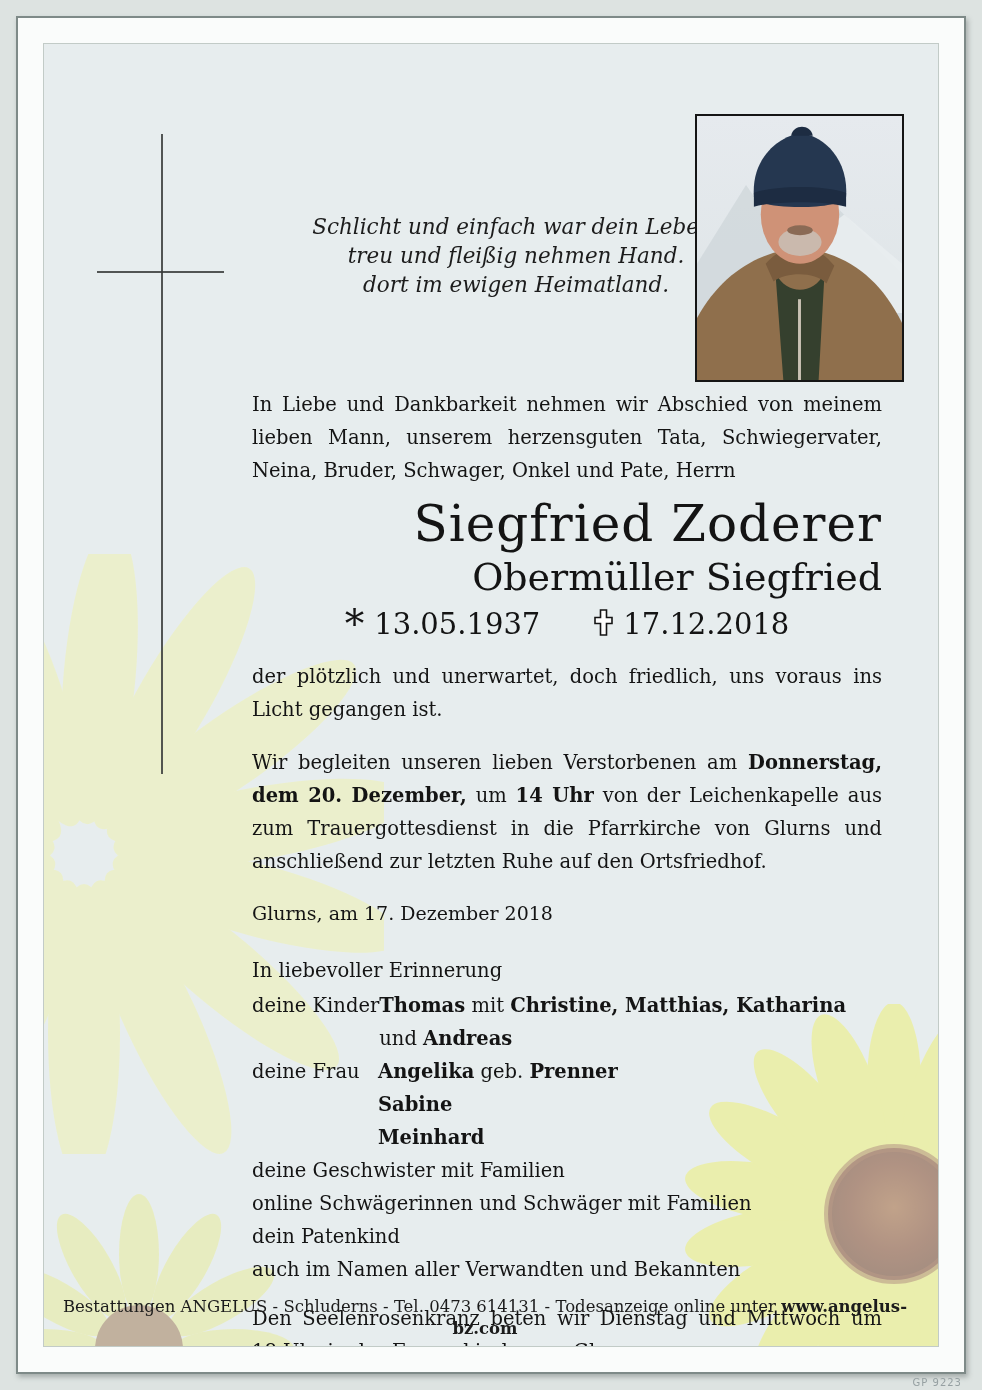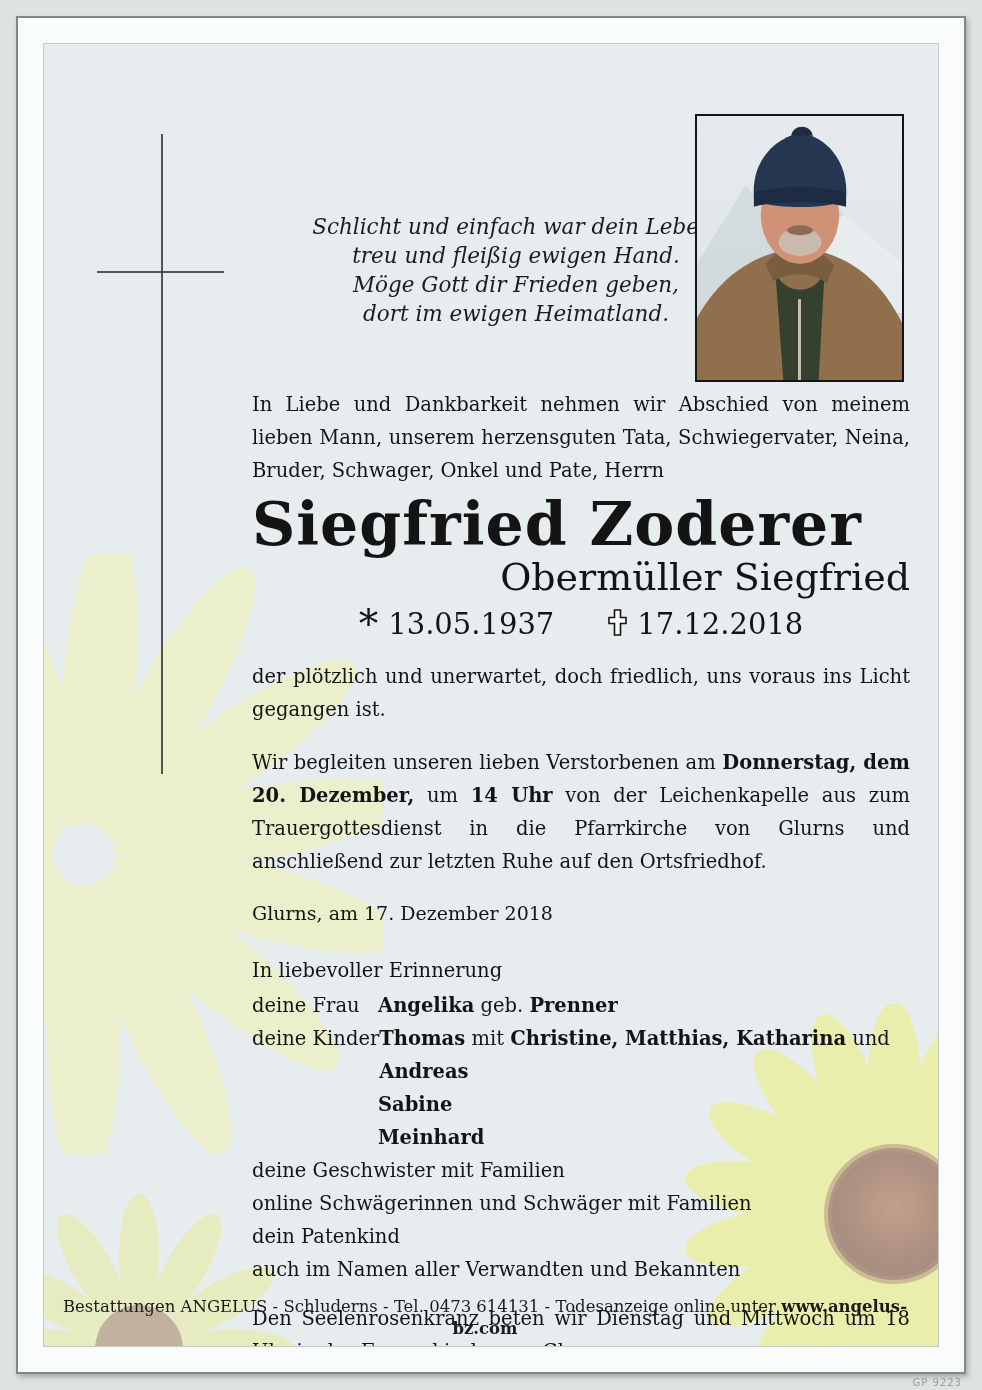--- a/index.html
+++ b/index.html
@@ -42,26 +42,26 @@
   }
   
   .photo{
     position:absolute;left:651px;top:70px;width:209px;height:268px;z-index:2;
     border:2px solid #151515;background:#e8ecef;box-sizing:border-box;
   }
   .photo svg{display:block;width:100%;height:100%;}
   
   .content{
     position:absolute;inset:0;z-index:2;
-    padding:344px 28px 0 208px;box-sizing:border-box;
+    padding:344px 56px 0 208px;box-sizing:border-box;
     font-size:19.5px;line-height:33px;
   }
   .jp{text-align:justify;}
   .b{font-weight:700;}
-  .name{font-size:60px;font-weight:700;text-align:left;line-height:58px;margin-top:8px;letter-spacing:1px;}
+  .name{font-size:50px;font-weight:400;text-align:right;line-height:58px;margin-top:8px;letter-spacing:1px;}
   .alias{font-size:38px;text-align:right;line-height:40px;margin-top:4px;}
   .dates{font-size:29px;text-align:center;line-height:44px;margin-top:2px;display:flex;justify-content:center;align-items:baseline;gap:14px;}
   .dates .grp{display:inline-flex;align-items:baseline;gap:10px;}
   .star{font-size:1.35em;position:relative;top:3px;}
   .cross-glyph{position:relative;top:2px;}
   .gap{display:inline-block;width:26px;}
   .p-passing{margin-top:14px;}
   .p-funeral{margin-top:10px;}
   .dateline{font-size:19px;}
   .remember{margin-top:24px;}
@@ -155,22 +155,21 @@
           <ellipse cx="0" cy="-95" rx="20" ry="60" transform="rotate(330)"></ellipse>
       </g>
       <circle cx="160" cy="160" r="44" fill="#8a5a28"></circle>
     </svg>
 
     <div class="cross-v"></div>
     <div class="cross-h"></div>
 
     <div class="poem">
       <div>Schlicht und einfach war dein Leben,</div>
-      <div>treu und fleißig ewigen Hand.</div>
-      <div>Möge Gott dir Frieden geben,</div>
+      <div>treu und fleißig nehmen Hand.</div>
       <div>dort im ewigen Heimatland.</div>
     </div>
 
     <div class="photo">
       <svg viewBox="0 0 209 268" preserveAspectRatio="none">
         <defs>
           <linearGradient id="sky" x1="0" y1="0" x2="0" y2="1">
             <stop offset="0%" stop-color="#e6eaee"></stop>
               <stop offset="100%" stop-color="#dde4e6"></stop>
           </linearGradient>
@@ -216,26 +215,26 @@
       <p class="jp p-passing">der plötzlich und unerwartet, doch friedlich, uns voraus ins Licht gegangen ist.</p>
 
       <p class="jp p-funeral"><span>Wir begleiten unseren lieben Verstorbenen am </span><span class="b">Donnerstag, dem 20. Dezember,</span><span> um </span><span class="b">14 Uhr</span><span> von der Leichenkapelle aus zum Trauergottesdienst in die Pfarrkirche von Glurns und anschließend zur letzten Ruhe auf den Ortsfriedhof.</span></p>
 
       <div class="dateline">Glurns, am 17. Dezember 2018</div>
 
       <div class="remember">In liebevoller Erinnerung</div>
 
       <div class="family">
         <div class="fam-row">
+          <span class="fam-label">deine Kinder</span>
+          <span><span class="b">Thomas</span><span> mit </span><span class="b">Christine, Matthias, Katharina</span><span> und </span><span class="b">Andreas</span></span>
+        </div>
+        <div class="fam-row">
           <span class="fam-label">deine Frau</span>
           <span><span class="b">Angelika</span><span> geb. </span><span class="b">Prenner</span></span>
-        </div>
-        <div class="fam-row">
-          <span class="fam-label">deine Kinder</span>
-          <span><span class="b">Thomas</span><span> mit </span><span class="b">Christine, Matthias, Katharina</span><span> und </span><span class="b">Andreas</span></span>
         </div>
         <div class="fam-row">
           <span class="fam-label"></span>
           <span class="b">Sabine</span>
         </div>
         <div class="fam-row">
           <span class="fam-label"></span>
           <span class="b">Meinhard</span>
         </div>
         <div class="fam-row">

